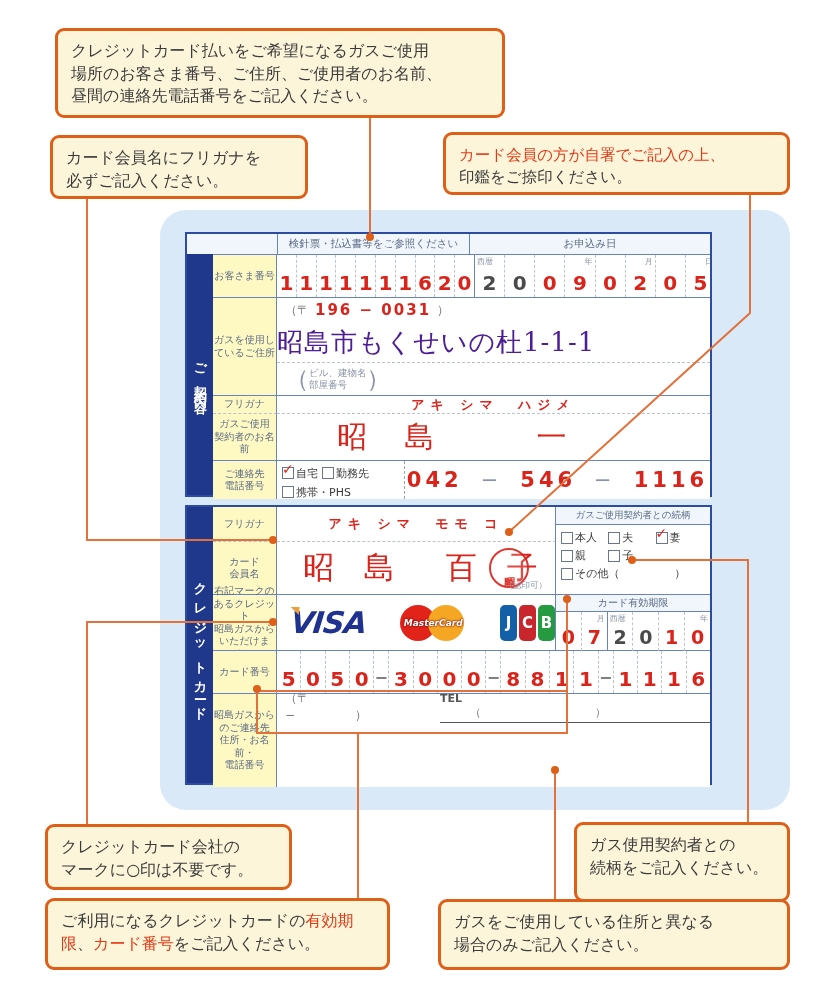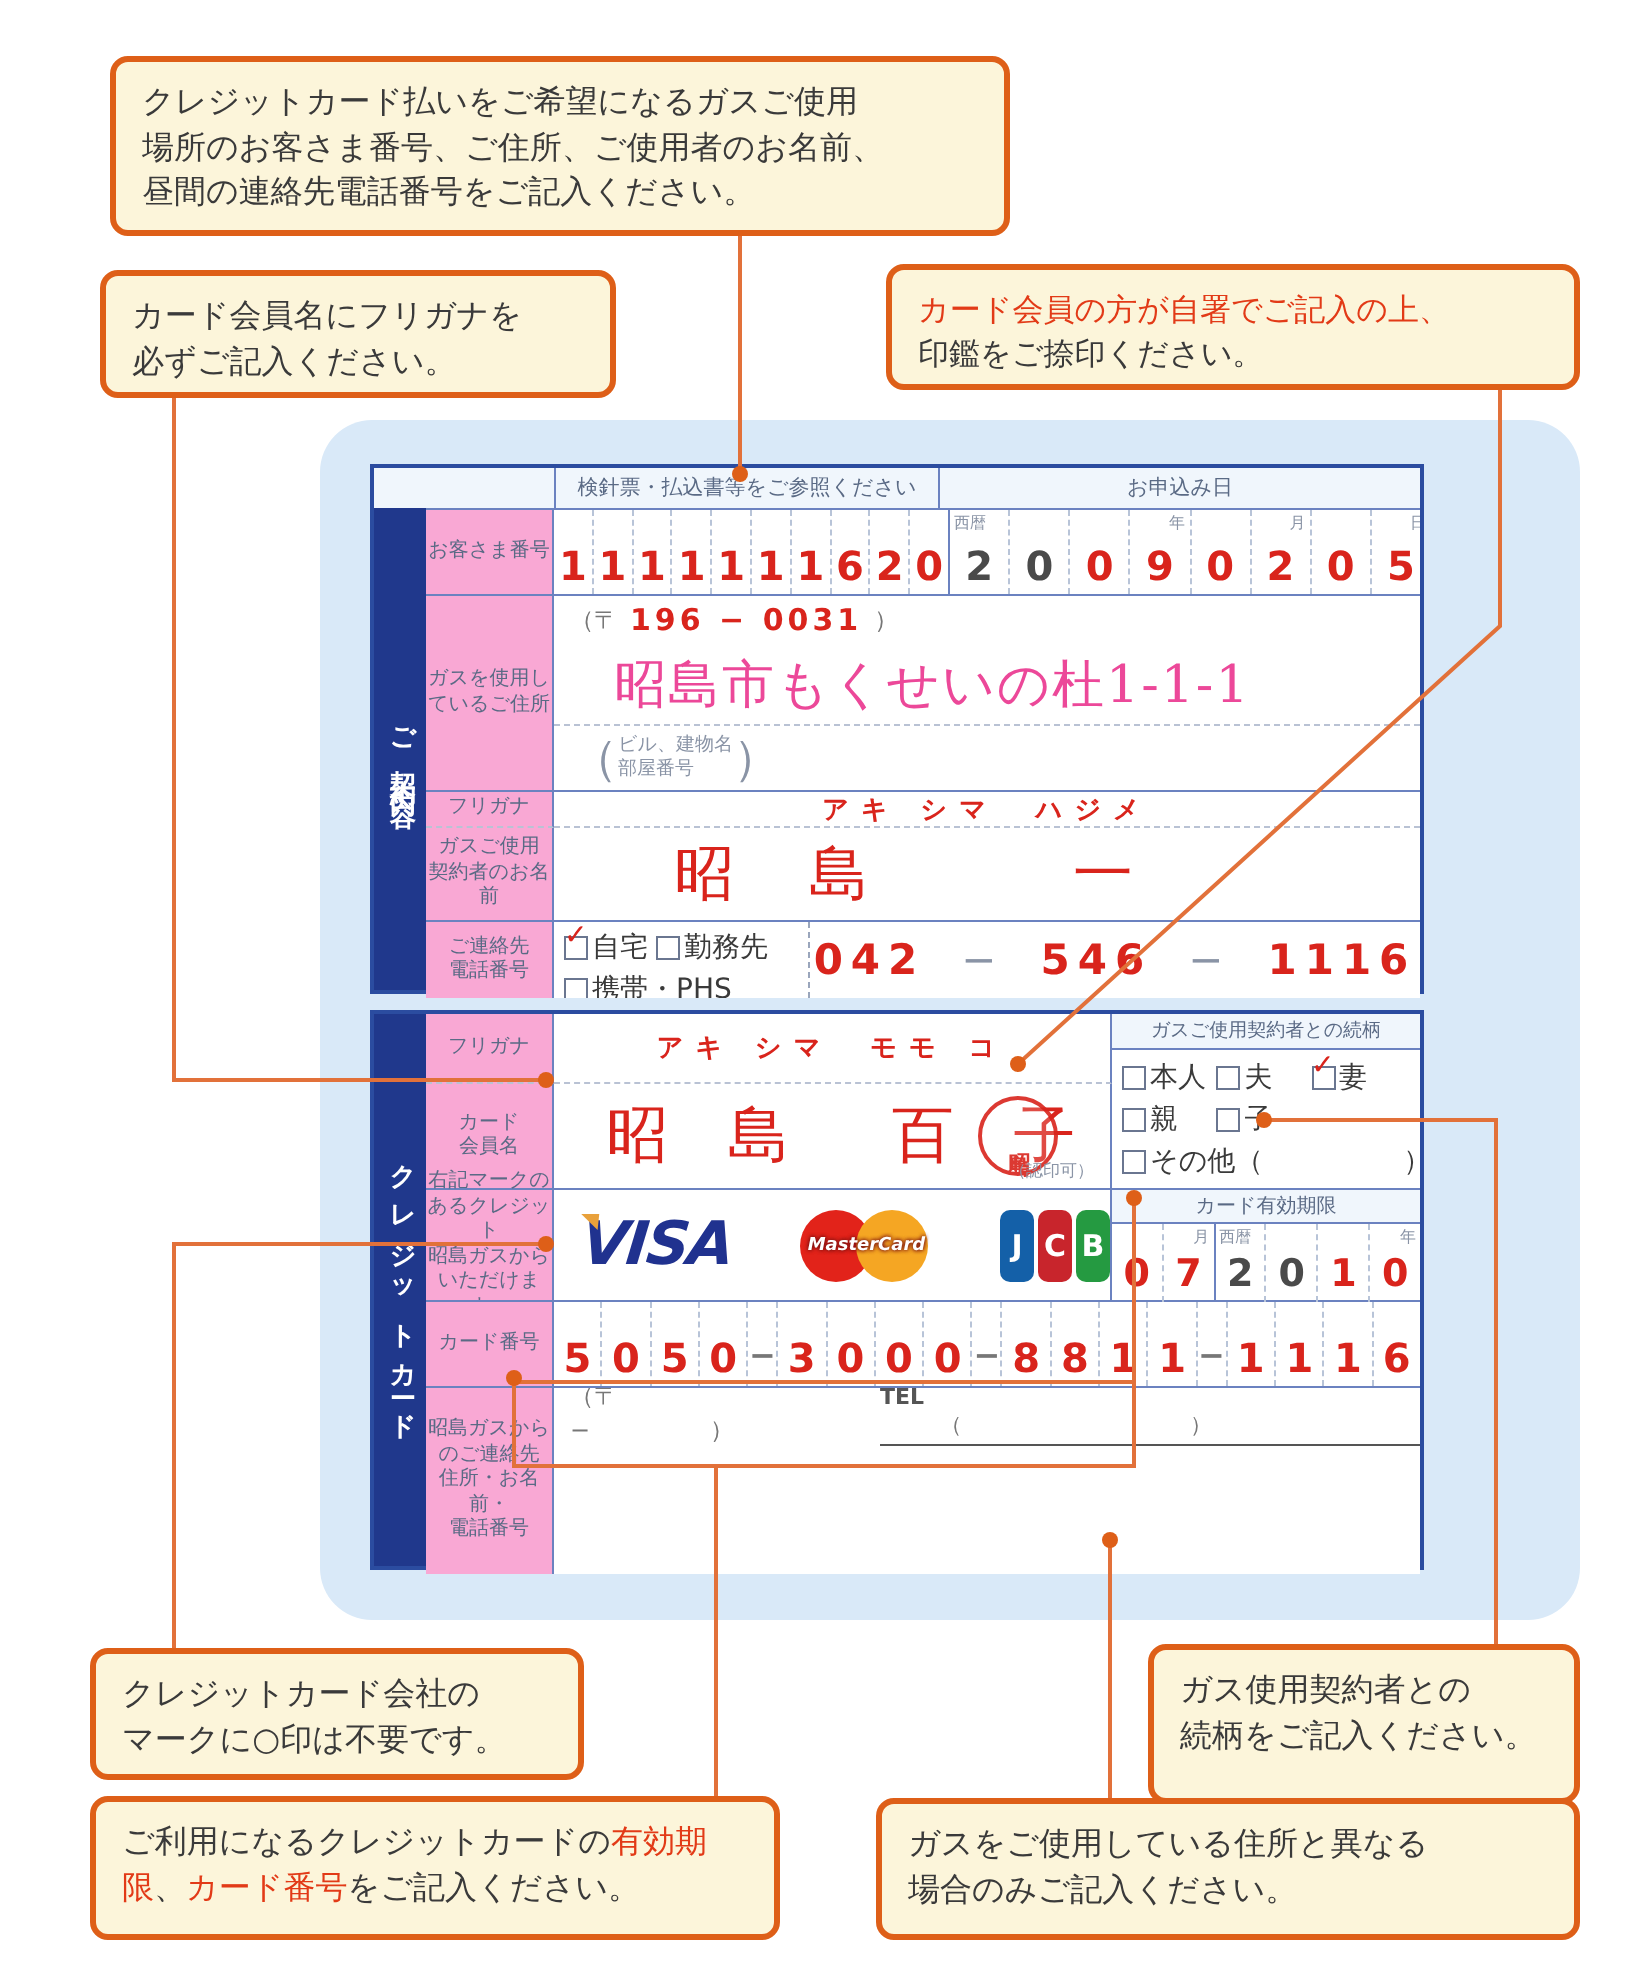--- a/index.html
+++ b/index.html
@@ -30,21 +30,21 @@
   #table1{top:22px;height:265px;}
   #table2{top:295px;height:280px;}
   .navy{position:absolute;left:0;width:26px;background:#20388C;display:flex;align-items:center;justify-content:center;}
   .navy span{writing-mode:vertical-rl;text-orientation:upright;color:#fff;font-size:13px;font-weight:bold;letter-spacing:5px;}
   #table1 .navy{top:20px;bottom:0;}
   #table2 .navy{top:0;bottom:0;}
   .rows{position:absolute;left:0;right:0;top:0;bottom:0;}
   .row{position:absolute;left:26px;right:0;display:flex;border-top:1px solid #6B82C0;box-sizing:border-box;}
   .row.first{border-top:none;}
   .lbl{
-    width:64px;flex:0 0 64px;background:#f9a8d4;border-right:1px solid #6B82C0;
+    width:64px;flex:0 0 64px;background:#fef9c3;border-right:1px solid #6B82C0;
     color:#5A6A85;font-size:10px;line-height:1.25;display:flex;align-items:center;justify-content:center;
     text-align:center;white-space:pre-line;box-sizing:border-box;
   }
   .content{flex:1;position:relative;background:#fff;box-sizing:border-box;overflow:hidden;}
   
   #row-h{top:0;height:20px;left:0;font-family:Liberation Serif, serif;}
   #row-h .hlbl{width:90px;flex:0 0 90px;background:#F0F6FC;border-right:1px solid #6B82C0;}
   .hcell{flex:1;background:#F0F6FC;color:#5A6A85;font-size:10.5px;display:flex;align-items:center;justify-content:center;}
   .hcell.datehead{flex:0 0 240px;border-left:1px solid #6B82C0;}
   
@@ -86,27 +86,27 @@
   #expbox{top:87px;height:56px;border-top:1px solid #6B82C0;}
   #exphead{height:16px;background:#F0F6FC;border-bottom:1px solid #6B82C0;color:#5A6A85;font-size:10px;display:flex;align-items:center;justify-content:center;}
   #expdigits{height:39px;}
   #expdigits .dv{font-size:19px;}
   
   .chk{position:relative;display:inline-flex;align-items:center;margin:1px 2px 2px 0;}
   .chk.wide{width:100%;}
   #relchecks .chk{width:31%;}
   #relchecks .chk.wide{width:100%;}
   .cbox{width:10px;height:10px;border:1px solid #6A7690;background:#fff;flex:0 0 10px;}
-  .clab{text-decoration:none;font-size:14px;color:#3A3A3A;margin-left:2px;white-space:nowrap;}
+  .clab{text-decoration:none;font-size:11px;color:#3A3A3A;margin-left:2px;white-space:nowrap;}
   .cmark{position:absolute;left:0px;top:-5px;color:#D9241C;font-style:normal;font-weight:bold;font-size:14px;}
   
   .zipline{height:24px;display:flex;align-items:center;padding-left:8px;font-size:12px;color:#777;}
   .zipline b{color:#D9241C;font-size:15px;letter-spacing:2px;margin:0 6px;}
-  .addrline{height:40px;display:flex;align-items:center;padding-left:30px;
-    font-family:"DejaVu Serif","Liberation Serif",serif;color:#ec4899;font-size:26px;letter-spacing:1px;}
+  .addrline{height:40px;display:flex;align-items:center;
+    font-family:"DejaVu Serif","Liberation Serif",serif;color:#4c1d95;font-size:26px;letter-spacing:1px;}
   .bldgline{border-top:1px dashed #B9C2D4;height:32px;display:flex;align-items:center;padding-left:8px;color:#8A94A6;}
   .bldgline .bigpar{font-size:24px;font-weight:200;}
   .bldgline .two{font-size:9.5px;line-height:1.3;}
   
   .furi{display:flex;align-items:center;justify-content:center;height:100%;
     color:#D9241C;font-size:13px;font-weight:bold;letter-spacing:6px;}
   .bigname{display:flex;align-items:center;height:100%;padding-left:60px;
     font-family:"DejaVu Serif","Liberation Serif",serif;color:#D9241C;letter-spacing:14px;}
   #row-name1 .bigname{font-size:30px;}
   #row-name2 .bigname{font-size:31px;padding-left:26px;letter-spacing:10px;}

